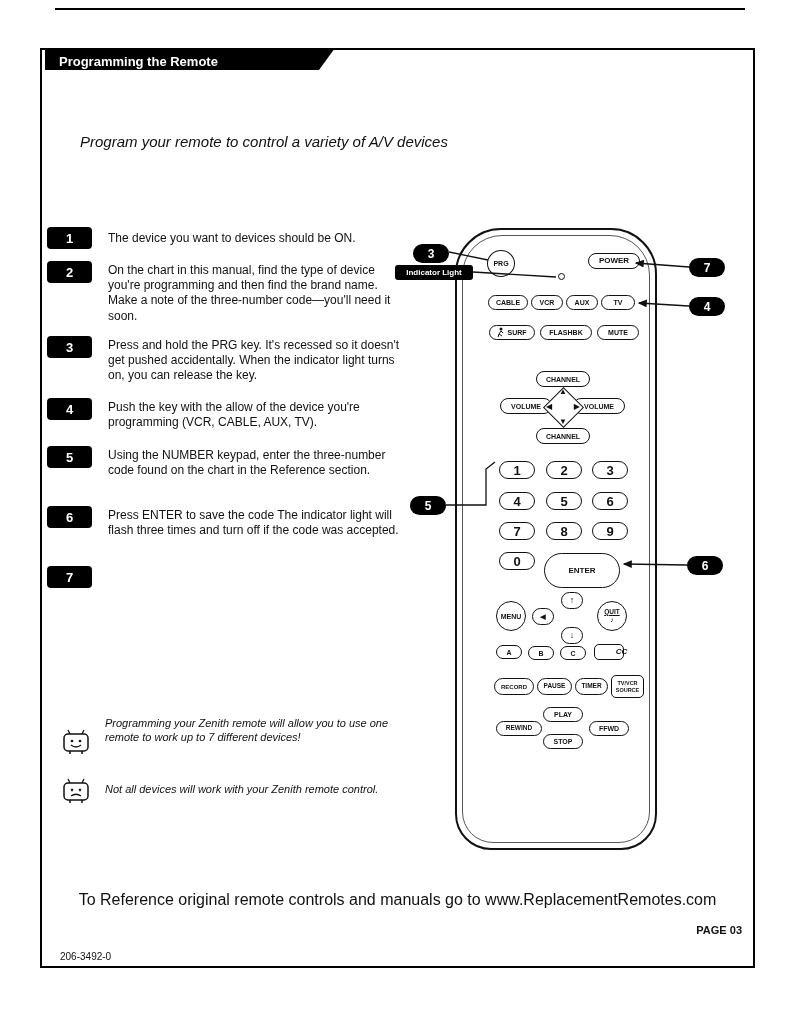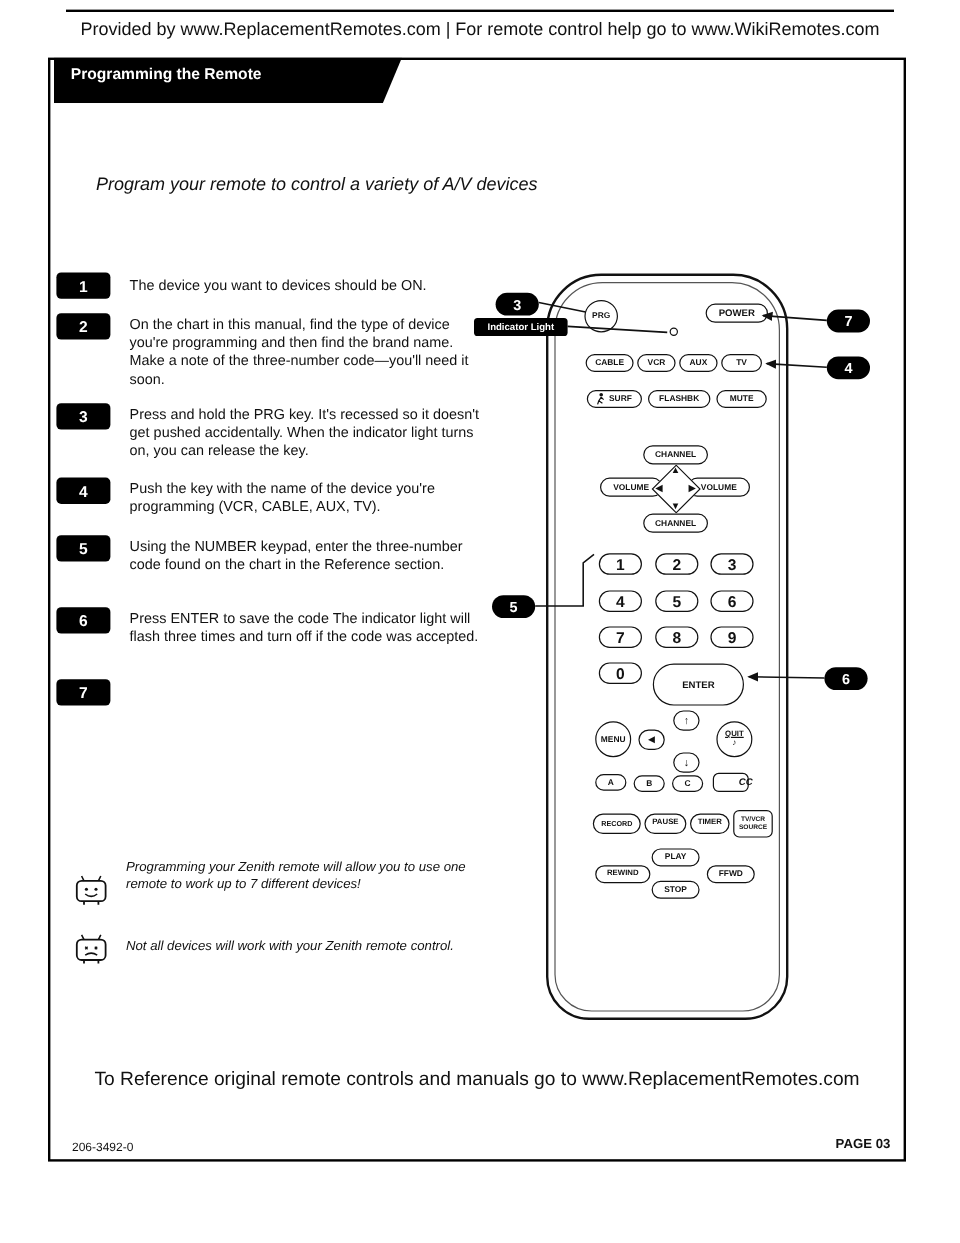--- a/index.html
+++ b/index.html
@@ -2,31 +2,31 @@
 <html><head>
 <meta charset="utf-8">
 <style>
   html,body{margin:0;padding:0;background:#fff;}
   .page{position:relative;width:800px;height:1036px;background:#fff;overflow:hidden;
         font-family:"Liberation Sans",sans-serif;color:#111;}
   .abs{position:absolute;}
   .top-rule{position:absolute;left:55px;top:8px;width:690px;border-top:2px solid #000;}
   .provider{position:absolute;left:0;top:16px;width:800px;text-align:center;font-size:15px;color:#111;}
   .frame{position:absolute;left:40px;top:48px;width:715px;height:920px;border:2px solid #000;box-sizing:border-box;}
-  .banner{position:absolute;left:45px;top:48px;width:290px;height:38px;background:#000;color:#fff;
+  .banner{position:absolute;left:45px;top:48px;width:290px;height:22px;background:#000;color:#fff;
           font-size:13px;font-weight:700;line-height:27px;padding-left:14px;box-sizing:border-box;
           clip-path:polygon(0 0,100% 0,calc(100% - 16px) 100%,0 100%);}
-  .intro{position:absolute;left:80px;top:133px;font-style:italic;font-size:15px;margin-top:12px;}
+  .intro{position:absolute;left:80px;top:133px;font-style:italic;font-size:15px;}
   .badge{position:absolute;left:47px;width:45px;height:22px;background:#000;color:#fff;font-weight:700;
          font-size:13px;display:flex;align-items:center;justify-content:center;border-radius:4px;}
   .step-text{position:absolute;left:108px;width:298px;font-size:12px;line-height:1.27;}
   .note-text{position:absolute;left:105px;width:300px;font-size:11px;font-style:italic;line-height:1.3;}
   .purchase{position:absolute;left:40px;top:891px;width:715px;text-align:center;font-size:16px;}
   .part-no{position:absolute;left:60px;top:951px;font-size:10px;}
-  .page-no{position:absolute;right:58px;top:948px;font-size:11px;font-weight:700;}
+  .page-no{position:absolute;right:58px;top:924px;font-size:11px;font-weight:700;}
   
   .remote-body{position:absolute;left:455px;top:228px;width:202px;height:622px;background:#fff;
                border:2px solid #111;border-radius:46px 46px 36px 36px;box-sizing:border-box;}
   .remote-inner{position:absolute;inset:5px;border:1px solid #555;border-radius:40px 40px 31px 31px;}
   .oval{position:absolute;border:1.4px solid #111;border-radius:999px;background:#fff;display:flex;
         align-items:center;justify-content:center;font-weight:700;color:#111;box-sizing:border-box;line-height:1;}
   .circle{position:absolute;border:1.4px solid #111;border-radius:50%;background:#fff;display:flex;
         align-items:center;justify-content:center;font-weight:700;color:#111;box-sizing:border-box;line-height:1;}
   .rrect{position:absolute;border:1.5px solid #111;border-radius:5px;background:#fff;display:flex;
         flex-direction:column;align-items:center;justify-content:center;font-weight:700;color:#111;box-sizing:border-box;line-height:1.2;}
@@ -37,38 +37,37 @@
   .dpad-arrow{position:absolute;font-size:8px;color:#111;line-height:1;}
   .lines{position:absolute;left:0;top:0;pointer-events:none;}
   .digit{font-size:13px;}
 </style>
 </head>
 <body>
 
 <div class="page">
 
   <div class="top-rule"></div>
-  <div class="provider">Provided by www.ReplacementRemotes.com | For remote control help go to www.WikiRemotes.com</div>
 
   <div class="frame"></div>
   <div class="banner">Programming the Remote</div>
 
   <div class="intro">Program your remote to control a variety of A/V devices</div>
 
   <div class="badge" style="top:227px">1</div>
   <div class="step-text" style="top:231px">The device you want to devices should be ON.</div>
 
   <div class="badge" style="top:261px">2</div>
   <div class="step-text" style="top:263px">On the chart in this manual, find the type of device you're programming and then find the brand name. Make a note of the three-number code—you'll need it soon.</div>
 
   <div class="badge" style="top:336px">3</div>
   <div class="step-text" style="top:338px">Press and hold the PRG key. It's recessed so it doesn't get pushed accidentally. When the indicator light turns on, you can release the key.</div>
 
   <div class="badge" style="top:398px">4</div>
-  <div class="step-text" style="top:400px">Push the key with the name of the device you're programming (VCR, CABLE, AUX, TV).</div>
+  <div class="step-text" style="top:400px">Push the key with the allow of the device you're programming (VCR, CABLE, AUX, TV).</div>
 
   <div class="badge" style="top:446px">5</div>
   <div class="step-text" style="top:448px">Using the NUMBER keypad, enter the three-number code found on the chart in the Reference section.</div>
 
   <div class="badge" style="top:506px">6</div>
   <div class="step-text" style="top:508px">Press ENTER to save the code The indicator light will flash three times and turn off if the code was accepted.</div>
 
   <div class="badge" style="top:566px">7</div>
 
   <div class="remote-body">

